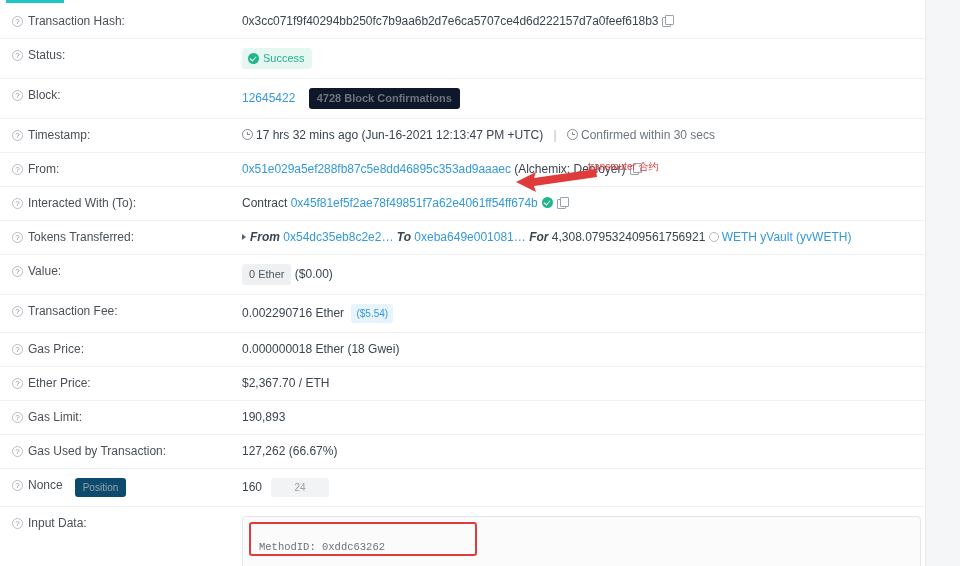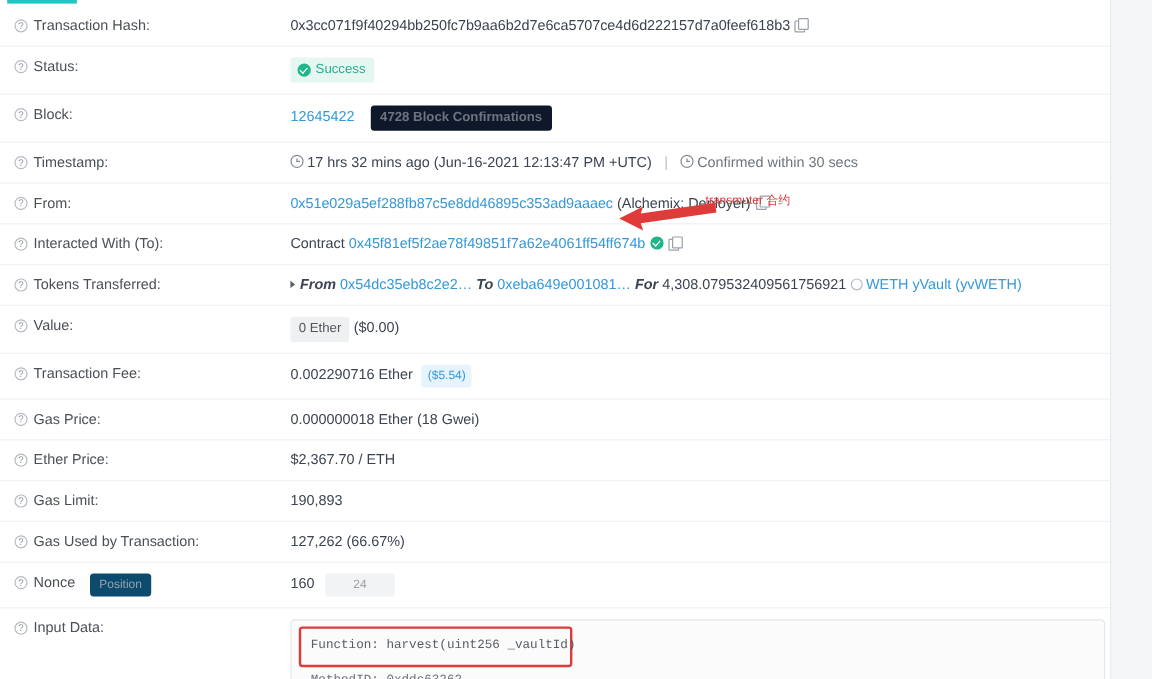--- a/index.html
+++ b/index.html
@@ -448,21 +448,20 @@
       </div>
 
       <div class="row input-row no-border">
         <div class="row-label">
           <span class="qmark">?</span>
           <span class="lbl-text">Input Data:</span>
         </div>
         <div class="row-value">
           <div class="textarea-box">
             <div class="fn-box"></div>
-            <div class="fn-text">Function: harvest(uint256 _vaultId)</div>
             <div class="data-lines"><span>MethodID: 0xddc63262</span>
 </div>
 
           </div>
 
         </div>
       </div>
 
     </div>
   </div>

